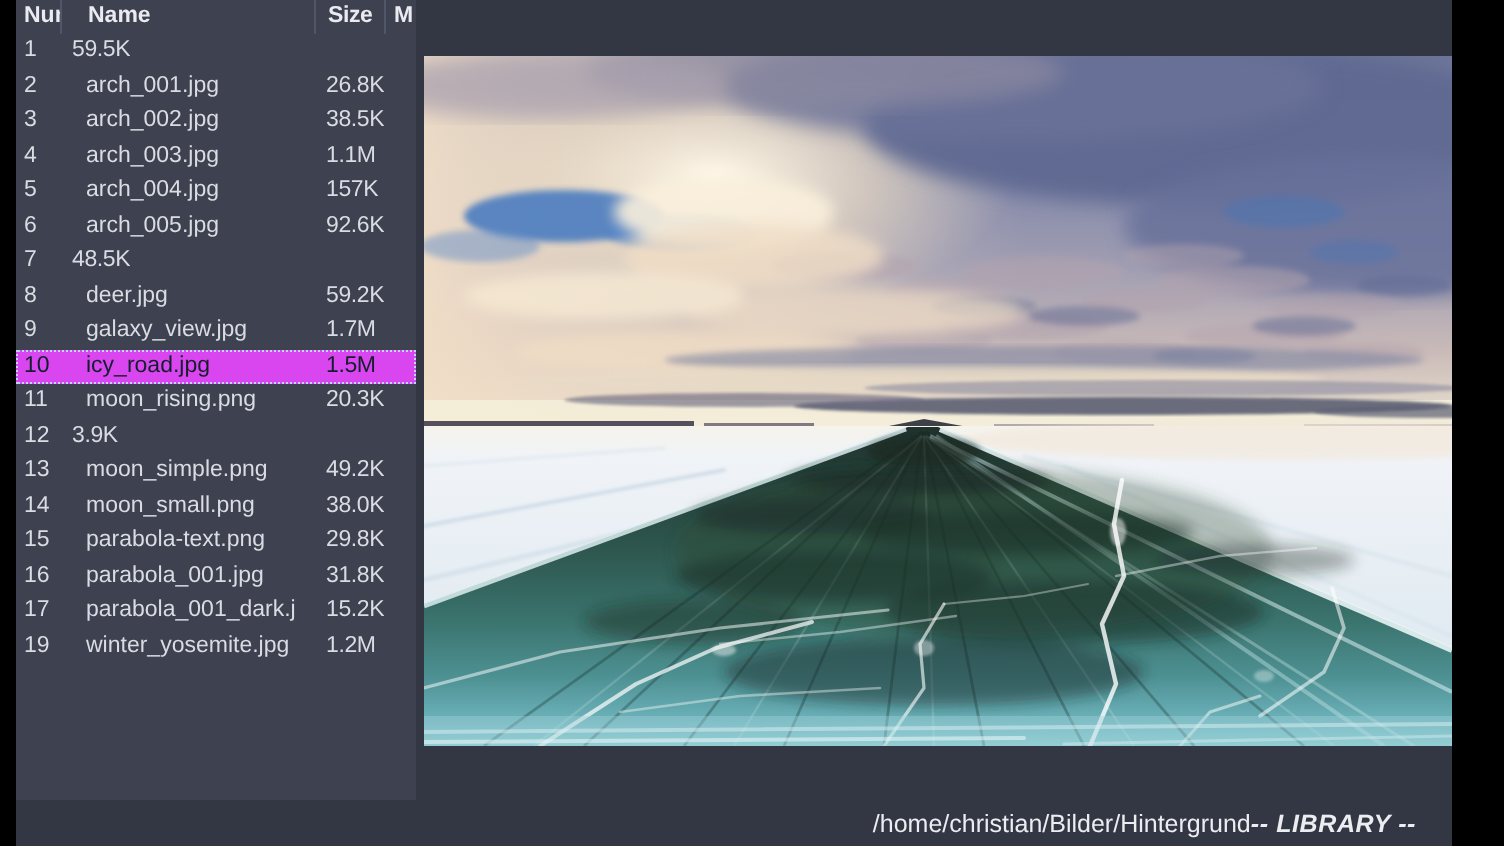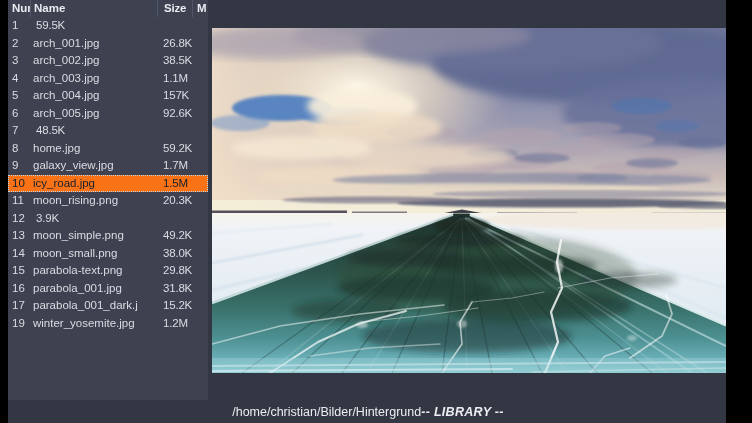--- a/index.html
+++ b/index.html
@@ -7,34 +7,34 @@
           font-family:"Liberation Sans",sans-serif;}
   .app{position:absolute;left:8px;top:0;width:718px;height:423px;background:#333744;}
 
   
   .library{position:absolute;left:0;top:0;width:200px;height:400px;background:#3e4250;overflow:hidden;}
   .lib-header{display:flex;height:17px;line-height:17px;font-size:11.5px;font-weight:bold;color:#e9ebf0;}
   .lib-header .cell{border-left:1px solid #515668;}
   .lib-header .cell.num{border-left:none;}
   .rows{position:absolute;left:0;top:17px;right:0;bottom:0;}
   .row{display:flex;height:17.5px;line-height:17.5px;font-size:11.5px;color:#d9dce2;cursor:default;}
-  .row.selected{background:#f97316;color:#141f2e;outline:1px dotted #b9d7f4;outline-offset:-1px;}
+  .row.selected{background:#d946ef;color:#141f2e;outline:1px dotted #b9d7f4;outline-offset:-1px;}
   .cell{white-space:nowrap;overflow:hidden;box-sizing:border-box;}
   .cell.num{width:22px;padding-left:4px;}
-  .cell.name{width:127px;padding-left:3px;}
+  .cell.name{width:127px;padding-left:13px;}
   .cell.size{width:35px;padding-left:6px;letter-spacing:-0.2px;}
   .cell.m{flex:1;padding-left:4px;}
 
   
   .preview{position:absolute;left:200px;top:0;width:518px;height:400px;background:#333744;}
   .photo{position:absolute;left:4px;top:28px;width:514px;height:345px;display:block;}
 
   
   .statusbar{position:absolute;left:0;top:400px;width:718px;height:23px;background:#333744;
-             display:flex;align-items:center;justify-content:center;
+             display:flex;align-items:center;justify-content:flex-end;
              padding:0 18px 0 20px;box-sizing:border-box;color:#ecedf1;font-size:12.5px;}
   .statusbar .mode{font-weight:bold;letter-spacing:0.3px;font-style:italic;}
 </style>
 </head>
 <body>
 
 <div class="screen">
   <div class="app">
 
     <div class="library">
@@ -80,21 +80,21 @@
             <div class="cell size">92.6K</div>
             <div class="cell m"></div>
           </div>
           <div class="row">
             <div class="cell num">7</div>
             <div class="cell size">48.5K</div>
             <div class="cell m"></div>
           </div>
           <div class="row">
             <div class="cell num">8</div>
-            <div class="cell name">home.jpg</div>
+            <div class="cell name">deer.jpg</div>
             <div class="cell size">59.2K</div>
             <div class="cell m"></div>
           </div>
           <div class="row">
             <div class="cell num">9</div>
             <div class="cell name">galaxy_view.jpg</div>
             <div class="cell size">1.7M</div>
             <div class="cell m"></div>
           </div>
           <div class="row selected">

